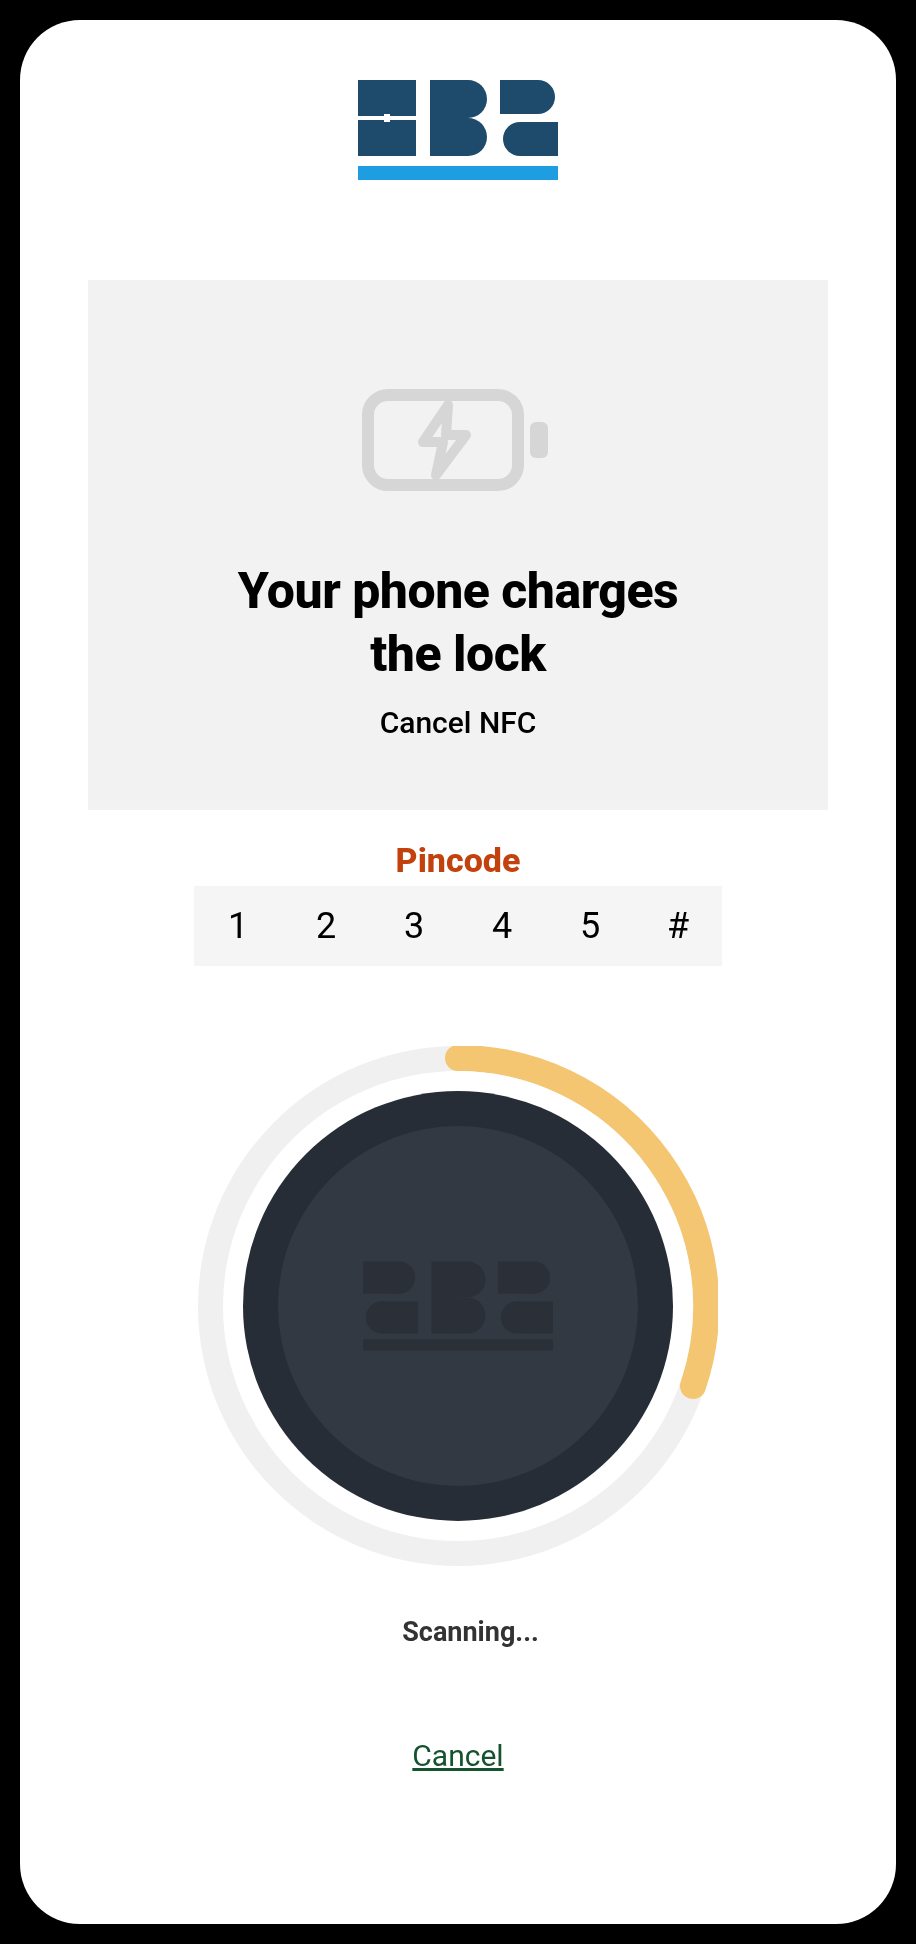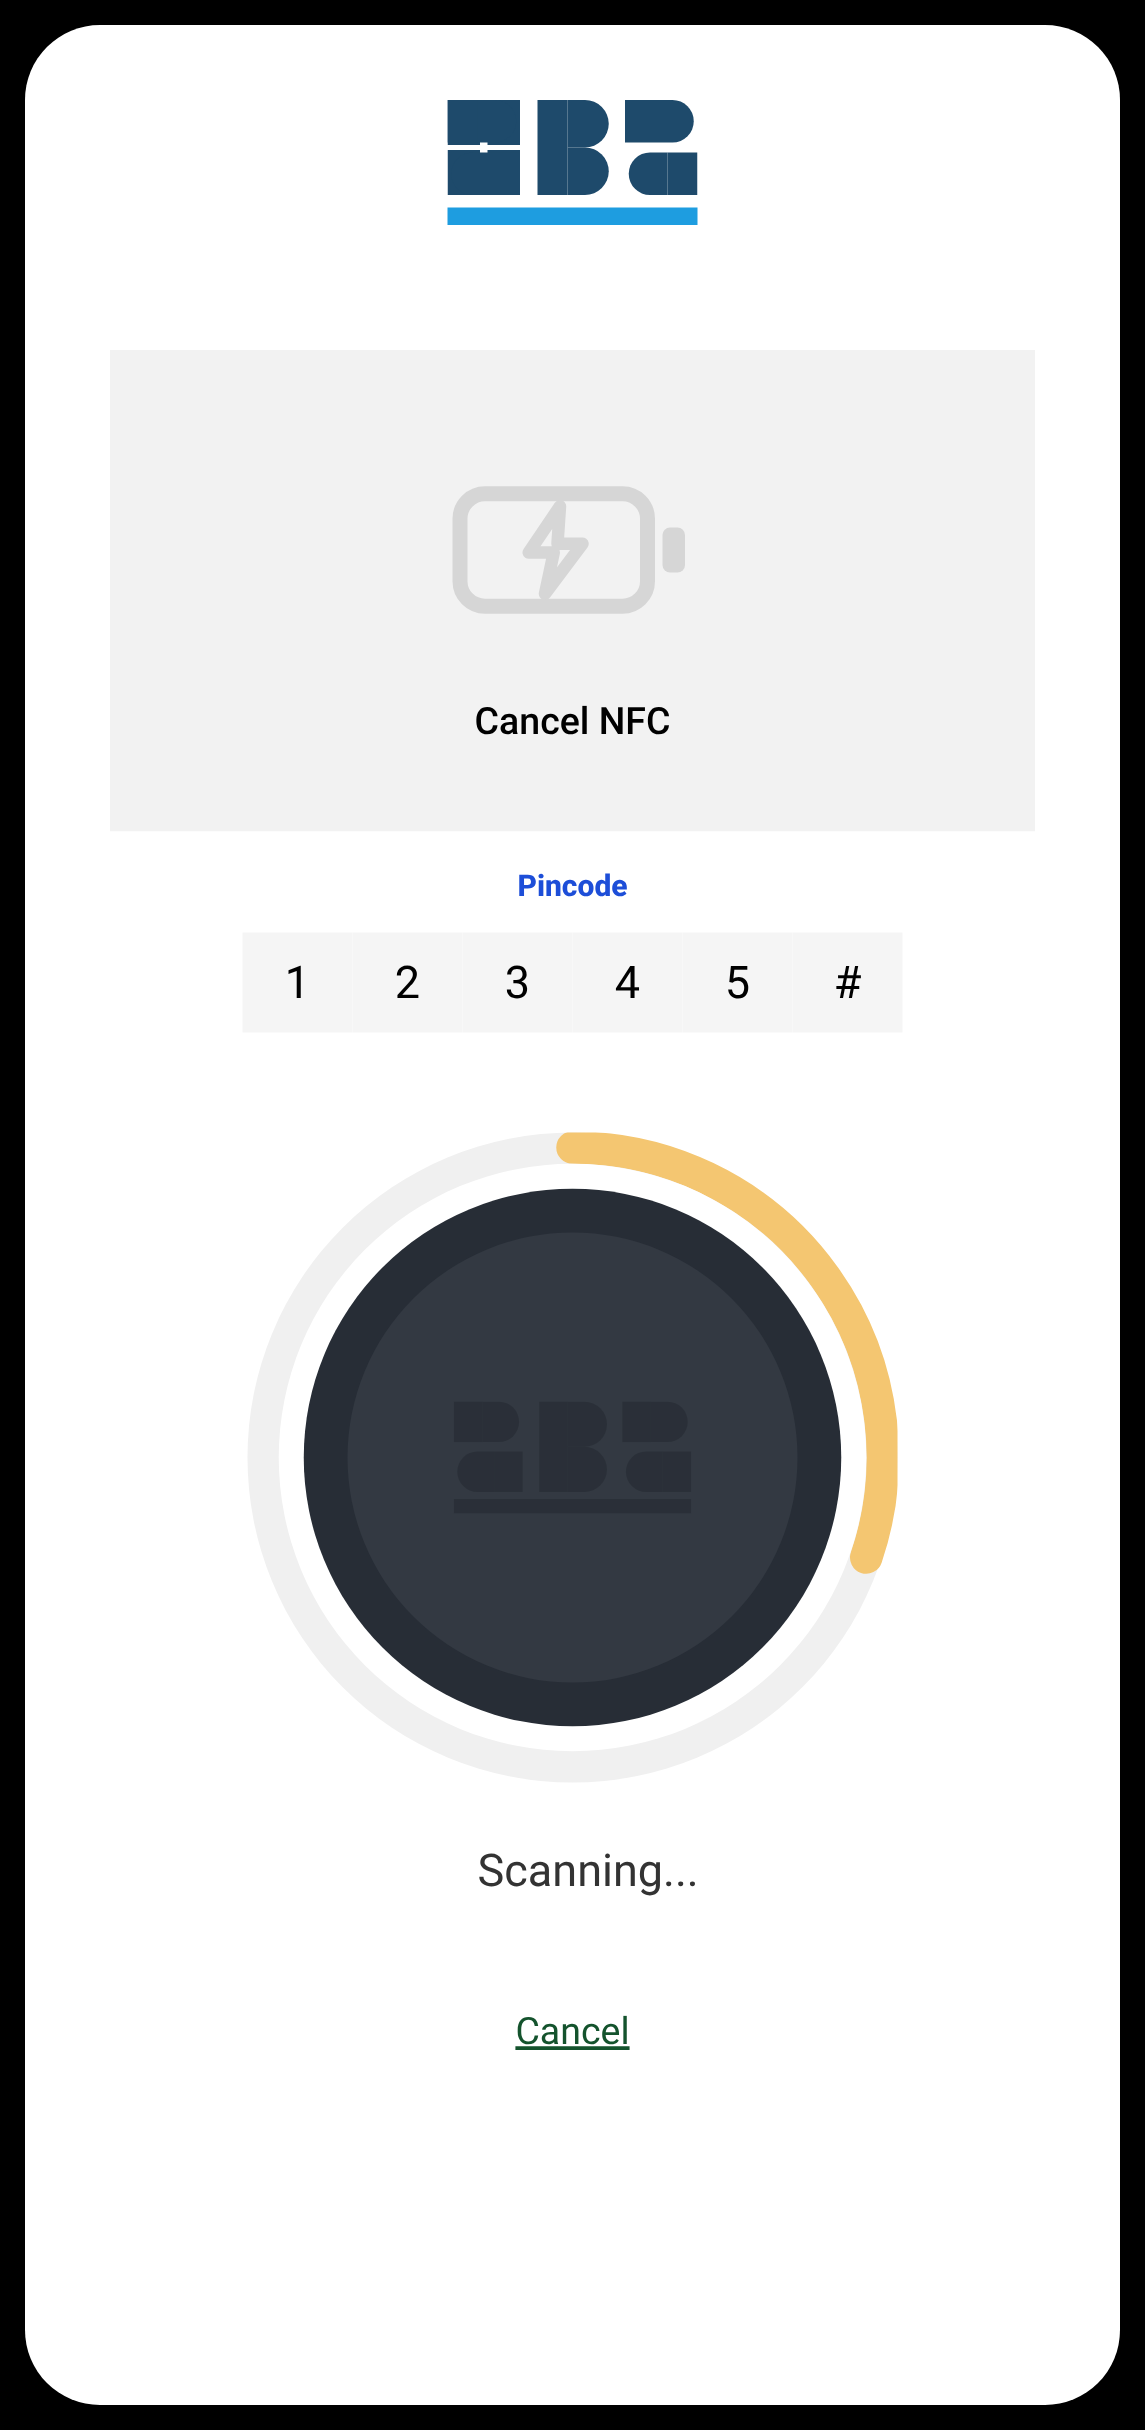--- a/index.html
+++ b/index.html
@@ -70,24 +70,24 @@
       margin-bottom: 20px;
       letter-spacing: -0.5px;
     }
     .card-subtitle {
       font-size: 30px;
       font-weight: 500;
       color: #000;
       text-align: center;
     }
     .pincode-label {
-      font-size: 24px;
+      font-size: 34px;
       font-weight: 800;
-      color: #1d4ed8;
-      margin-bottom: 23px;
+      color: #c2410c;
+      margin-bottom: 6px;
     }
     .pincode-row {
       display: flex;
       gap: 0;
       margin-bottom: 80px;
     }
     .pincode-digit {
       width: 88px;
       height: 80px;
       background: #f5f5f5;
@@ -146,23 +146,23 @@
       background: #333942;
       display: flex;
       align-items: center;
       justify-content: center;
       flex-direction: column;
     }
     .scanner-logo {
       opacity: 0.35;
     }
     .status-text {
-      font-size: 36px;
+      font-size: 27px;
       color: #333;
-      font-weight: 400;
+      font-weight: 700;
       margin-bottom: 90px;
       margin-left: 25px;
     }
     .cancel-link {
       font-size: 30px;
       color: #14532d;
       text-decoration: underline;
       font-weight: 400;
       background: none;
       border: none;
@@ -206,20 +206,24 @@
       </svg>
       <div class="logo-underline"></div>
     </div>
 
     <div class="info-card">
       <svg class="battery-icon" width="200" height="120" viewBox="0 0 200 120">
         <rect x="10" y="15" width="150" height="90" rx="20" ry="20" fill="none" stroke="#d6d6d6" stroke-width="12"></rect>
         <rect x="172" y="42" width="18" height="36" rx="6" fill="#d6d6d6"></rect>
         <path d="M 90 25 L 65 62 L 85 62 L 78 95 L 108 55 L 88 55 Z" fill="none" stroke="#d6d6d6" stroke-width="10" stroke-linejoin="round" stroke-linecap="round"></path>
       </svg>
+      <h1 class="card-title">
+        <span>Your phone charges</span><br>
+        <span>the lock</span>
+      </h1>
       <p class="card-subtitle">Cancel NFC</p>
     </div>
 
     <div class="pincode-label">Pincode</div>
     <div class="pincode-row">
       <div class="pincode-digit">1</div>
       <div class="pincode-digit">2</div>
       <div class="pincode-digit">3</div>
       <div class="pincode-digit">4</div>
       <div class="pincode-digit">5</div>

